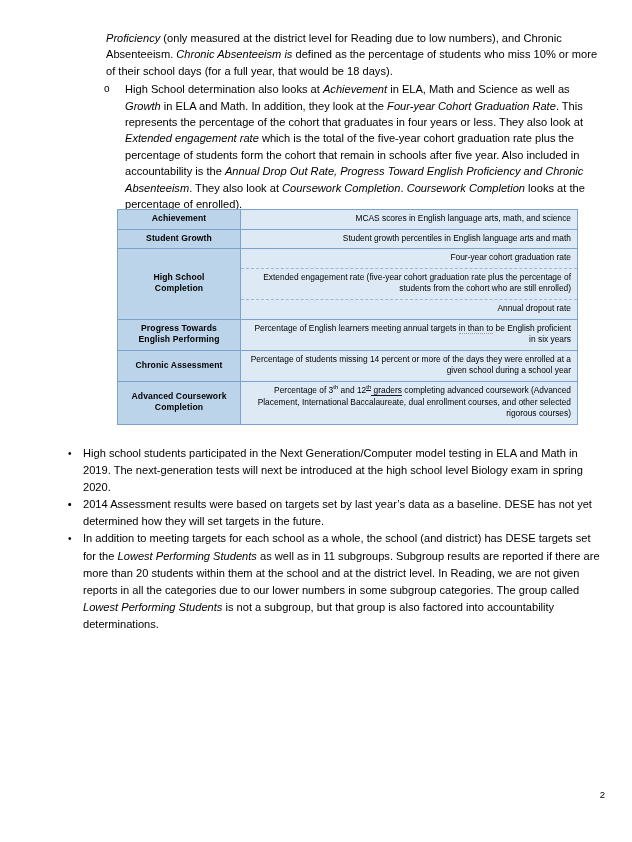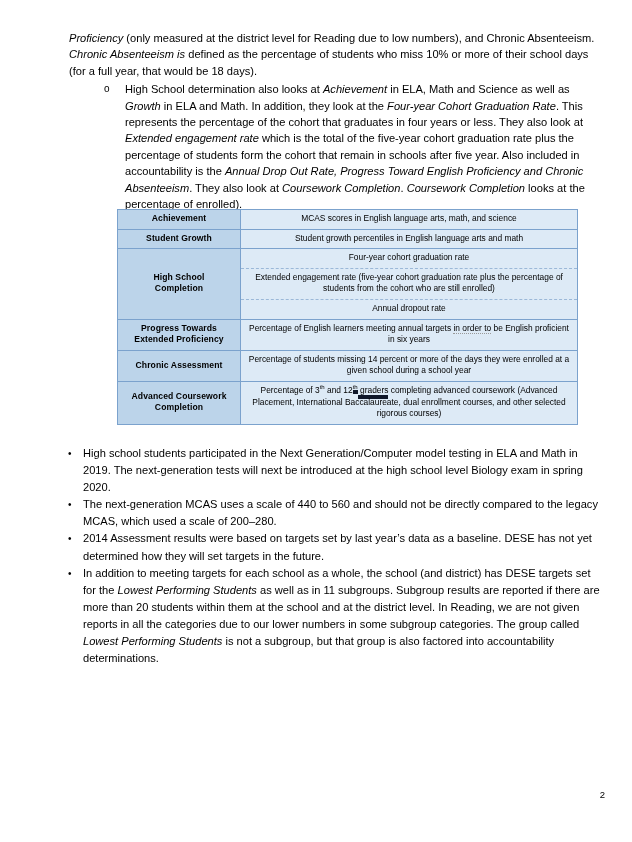--- a/index.html
+++ b/index.html
@@ -27,21 +27,21 @@
   
   .top-block {
     position: absolute;
     left: 0;
     top: 30px;
     width: 632px;
   }
 
   .para-row {
     position: relative;
-    padding-left: 69px;
+    padding-left: 106px;
     padding-right: 28px;
     font-size: 11.1px;
     line-height: 16.4px;
     text-align: left;
   }
 
   .para-row.lvl2 {
     padding-left: 125px;
   }
 
@@ -75,40 +75,40 @@
     width: 110px;
     background: #bcd4ea;
     text-align: center;
     font-weight: bold;
     font-size: 8.6px;
     line-height: 11.6px;
     letter-spacing: 0.1px;
   }
   .acct-table td.desc {
     background: #ddeaf6;
-    text-align: center;
+    text-align: right;
   }
   .acct-table td.desc-dash-b {
     border-bottom: 1px dashed #9bb8d8;
   }
   .acct-table td.desc-dash-t {
     border-top: 1px dashed #9bb8d8;
   }
   .acct-table td.desc-dash-tb {
     border-top: 1px dashed #9bb8d8;
     border-bottom: 1px dashed #9bb8d8;
   }
   .acct-table td.cat-nb-b { border-bottom: none; }
 
   .grammar-underline {
     border-bottom: 1px dotted #9a9a9a;
     padding-bottom: 0px;
   }
   .spell-underline {
-    border-bottom: 4px solid #0f172a;
+    border-bottom: 1px solid #0f172a;
   }
   sup {
     font-size: 0.72em;
     vertical-align: super;
     line-height: 0;
   }
 
   
   .bullet-list {
     position: absolute;
@@ -182,23 +182,23 @@
       <tr>
         <td class="desc desc-dash-tb">Extended engagement rate (five-year cohort graduation rate plus the percentage of students from the cohort who are still enrolled)</td>
       </tr>
       <tr>
         <td class="desc desc-dash-t">Annual dropout rate</td>
       </tr>
 
       <tr>
         <td class="cat">
           <span>Progress Towards</span><br>
-          <span>Extended Proficiency</span>
+          <span>English Performing</span>
         </td>
-        <td class="desc"><span>Percentage of English learners meeting annual targets </span><span class="grammar-underline">in order to</span><span> be English proficient in six years</span></td>
+        <td class="desc"><span>Percentage of English learners meeting annual targets </span><span class="grammar-underline">in than to</span><span> be English proficient in six years</span></td>
       </tr>
 
       <tr>
         <td class="cat">Chronic Assessment</td>
         <td class="desc">Percentage of students missing 14 percent or more of the days they were enrolled at a given school during a school year</td>
       </tr>
 
       <tr>
         <td class="cat">
           <span>Advanced Coursework</span><br>
@@ -209,21 +209,21 @@
     </tbody>
   </table>
 
   <div class="bullet-list">
 
     <div class="bullet-row">
       <span class="main-bullet">•</span><span>High school students participated in the Next Generation/Computer model testing in ELA and Math in 2019. The next-generation tests will next be introduced at the high school level Biology exam in spring 2020.</span>
     </div>
 
     <div class="bullet-row">
-      <span class="main-bullet">•</span><span>The next-generation MCAS uses a scale of 440 to 560 and should not be directly compared to the legacy MCAS, which used a scale of 200–280.</span>
+      <span class="main-bullet">•</span>
     </div>
 
     <div class="bullet-row">
       <span class="main-bullet">•</span><span>2014 Assessment results were based on targets set by last year’s data as a baseline.  DESE has not yet determined how they will set targets in the future.</span>
     </div>
 
     <div class="bullet-row">
       <span class="main-bullet">•</span><span>In addition to meeting targets for each school as a whole, the school (and district) has DESE targets set for the </span><i>Lowest Performing Students</i><span> as well as in 11 subgroups.  Subgroup results are reported if there are more than 20 students within them at the school and at the district level.  In Reading, we are not given reports in all the categories due to our lower numbers in some subgroup categories.  The group called </span><i>Lowest Performing Students</i><span> is not a subgroup, but that group is also factored into accountability determinations.</span>
     </div>
 

